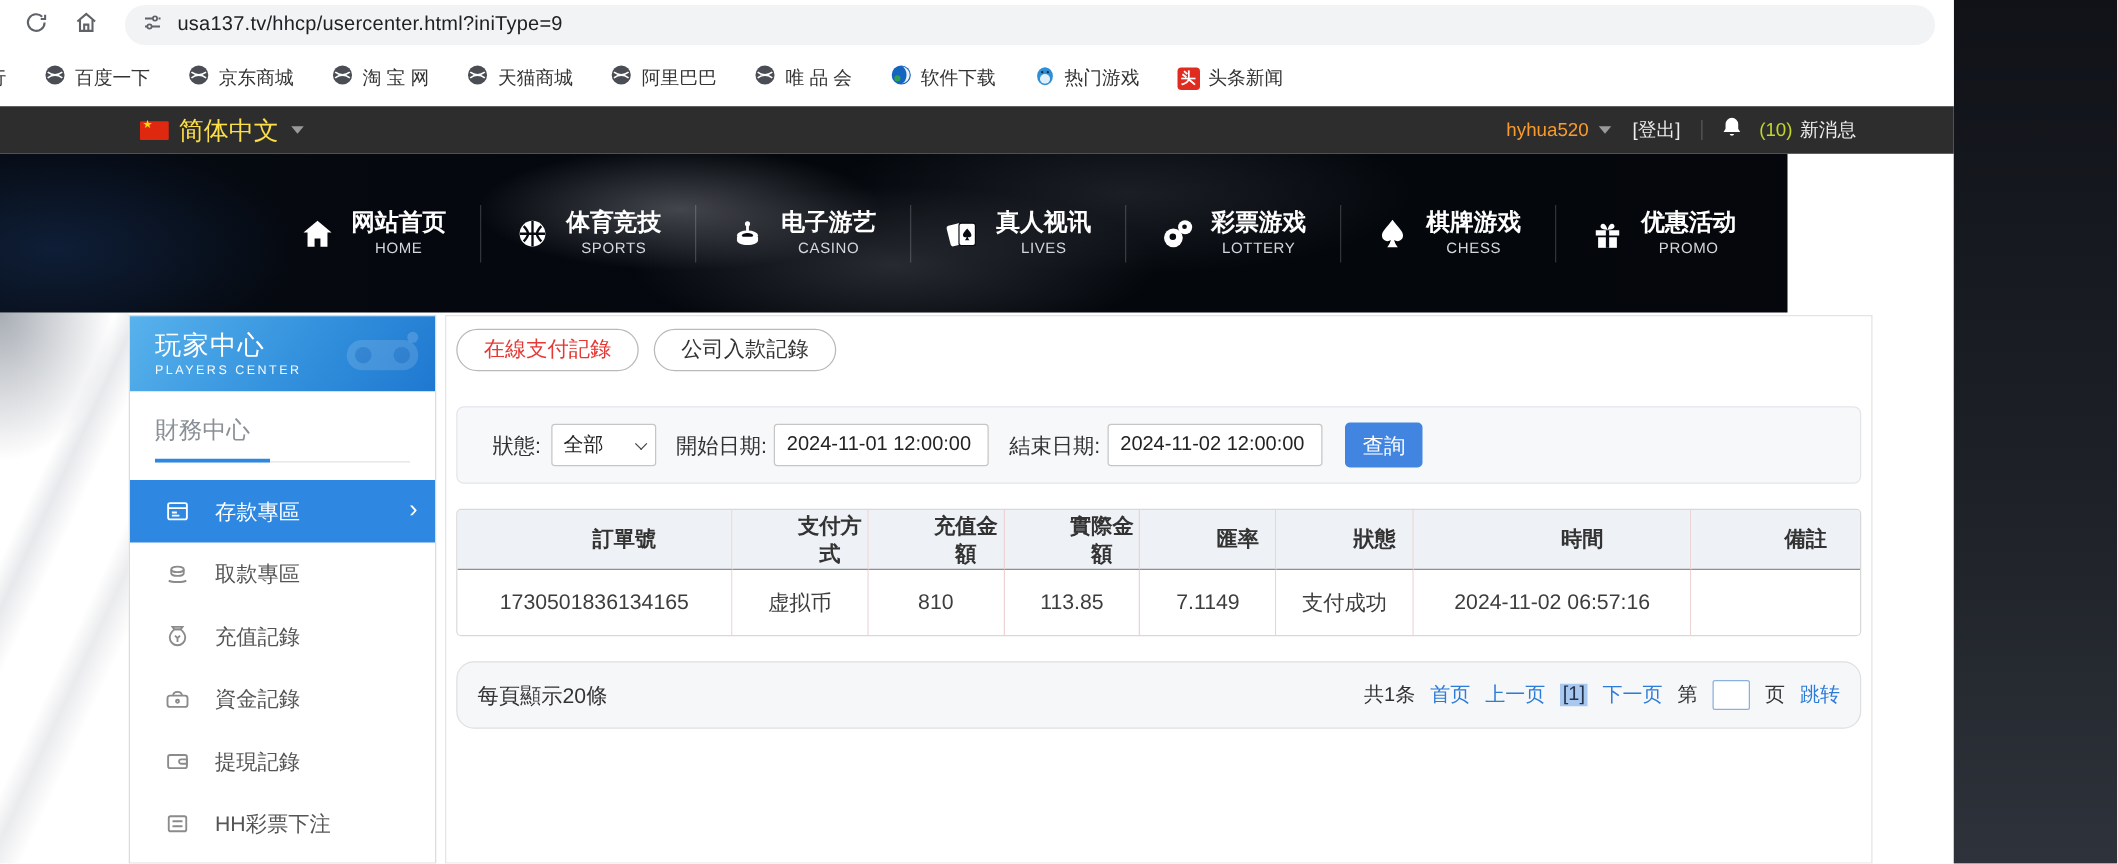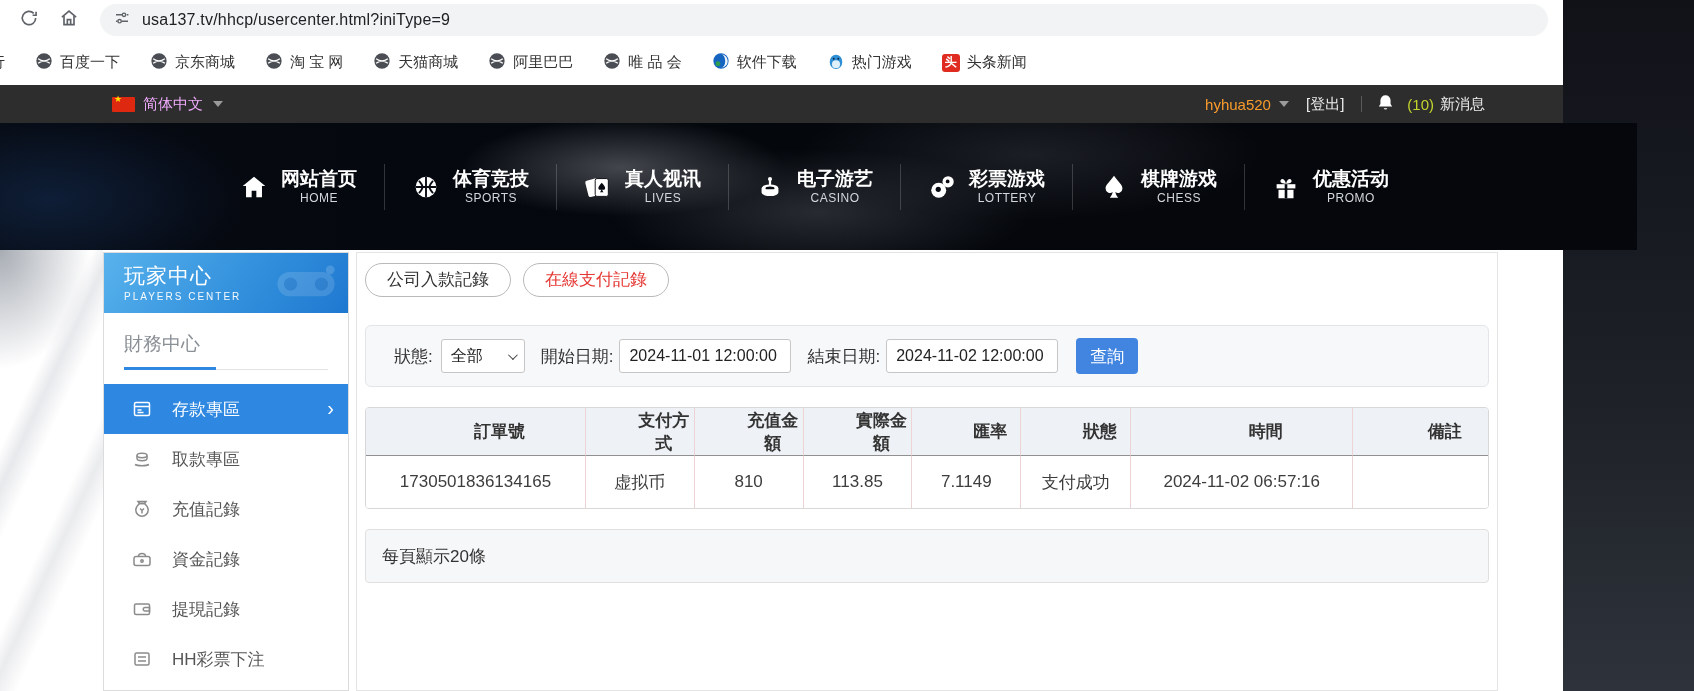--- a/index.html
+++ b/index.html
@@ -26,30 +26,30 @@
   .bm-clip { margin-left:-10px; }
   .tt-icon { width:18px; height:18px; background:#e02b20; border-radius:3px; color:#fff; font-size:12px; font-weight:bold;
     display:flex; align-items:center; justify-content:center; }
 
   
   #dark-bar { position:absolute; left:0; top:85px; width:1563px; height:38px; background:#2d2d2d; z-index:2;
     display:flex; align-items:center; justify-content:space-between; padding:0 78px 0 112px; }
   .db-left, .db-right { display:flex; align-items:center; }
   .flag { width:23px; height:15px; background:#de2910; position:relative; border-radius:1px; }
   .flag span { position:absolute; left:2px; top:-3px; color:#ffde00; font-size:9px; }
-  #lang-label { color:#f0abfc; font-size:15px; margin:0 10px 0 8px; }
+  #lang-label { color:#fde047; font-size:20px; margin:0 10px 0 8px; }
   .tri-down { width:0; height:0; border-left:5px solid transparent; border-right:5px solid transparent; border-top:6px solid #9a9a9a; }
   #username { color:#f99b2c; font-size:15px; margin-right:8px; cursor:pointer; }
   #logout { color:#eee; font-size:15px; margin:0 17px; cursor:pointer; }
   .db-sep { width:1px; height:16px; background:#5a5a5a; margin-right:14px; }
   #msg-count { color:#c3d42e; font-size:15px; margin:0 6px 0 12px; }
   #msg-label { color:#eee; font-size:15px; }
 
   
-  #hero { position:absolute; left:0; top:123px; width:1637px; height:127px; z-index:1;
+  #hero { position:absolute; left:0; top:123px; width:1430px; height:127px; z-index:1;
     background:
       radial-gradient(ellipse 230px 70px at 38% 35%, rgba(170,172,180,.38), transparent 70%),
       radial-gradient(ellipse 300px 90px at 50% 70%, rgba(120,124,134,.30), transparent 70%),
       radial-gradient(ellipse 320px 90px at 63% 25%, rgba(95,100,110,.25), transparent 72%),
       radial-gradient(ellipse 260px 120px at 3% 60%, rgba(25,55,100,.45), transparent 75%),
       linear-gradient(90deg,#060a12 0%,#04070c 45%,#05070c 100%); }
   #main-nav { position:absolute; left:212px; top:0; height:100%; display:flex; align-items:center; }
   .nav-item { display:flex; align-items:center; gap:12px; padding:0 27px; cursor:pointer; position:relative; }
   .nav-item + .nav-item::before { content:""; position:absolute; left:0; top:50%; transform:translateY(-50%);
     width:1px; height:46px; background:rgba(255,255,255,.18); }
@@ -112,21 +112,21 @@
     border-radius:4px; overflow:hidden; }
   table { width:100%; border-collapse:separate; border-spacing:0; table-layout:fixed; }
   th { height:48px; background:#eef1f5; font-size:17px; font-weight:bold; color:#333; text-align:center;
     border-right:1px solid #ecd4d4; border-bottom:1px solid #909090;padding-left:48px; }
   th:last-child { border-right:none; }
   td { height:52px; background:#fff; font-size:17px; color:#3d3d3d; text-align:center;
     border-right:1px solid #ecd4d4; }
   td:last-child { border-right:none; }
 
   #pagination { position:absolute; left:8px; top:276px; width:1124px; height:54px; background:#f6f7f9;
-    border:1px solid #e0e0e0; border-radius:4px; display:flex; align-items:center; justify-content:space-between;
+    border:1px solid #e0e0e0; border-radius:14px; display:flex; align-items:center; justify-content:space-between;
     padding:0 16px; }
   #page-size { font-size:17px; color:#333; }
   #pager { display:flex; align-items:center; gap:12px; font-size:16px; color:#333; }
   .pg-link { color:#2b7bd9; cursor:pointer; text-decoration:none; }
   #pg-current { background:#a9c8ef; color:#24344d; padding:0 2px; }
   #jump-input { width:30px; height:24px; border:1px solid #8ab0dd; background:#fff; border-radius:2px; }
 </style>
 </head>
 <body>
 
@@ -278,43 +278,43 @@
             </svg>
           </span>
         <span class="nav-text">
             <span class="nav-zh">体育竞技</span>
             <span class="nav-en">SPORTS</span>
           </span>
       </div>
       <div class="nav-item">
         <span class="nav-ico">
           <svg width="30" height="30" viewBox="0 0 32 32">
-              <rect x="4" y="8" width="13" height="18" rx="2" fill="#fff" transform="rotate(-14 10 17)"></rect>
-              <rect x="13" y="7" width="14" height="19" rx="2" fill="#fff" stroke="#070a10"></rect>
-              <path d="M20 11.5c-2.6 3.1-3.6 4.2-3.6 5.7a1.9 1.9 0 0 0 3.1 1.4c-.2 1.3-.7 2.1-1.5 2.9h4c-.8-.8-1.3-1.6-1.5-2.9a1.9 1.9 0 0 0 3.1-1.4c0-1.5-1-2.6-3.6-5.7z" fill="#070a10"></path>
-            </svg>
-          </span>
-        <span class="nav-text">
-            <span class="nav-zh">真人视讯</span>
-            <span class="nav-en">LIVES</span>
-          </span>
-      </div>
-      <div class="nav-item">
-        <span class="nav-ico">
-          <svg width="30" height="30" viewBox="0 0 32 32">
               <circle cx="16" cy="7.5" r="2.2" fill="#fff"></circle>
               <rect x="14.8" y="8.5" width="2.4" height="5.5" fill="#fff"></rect>
               <ellipse cx="16" cy="17.5" rx="9" ry="4.2" fill="#fff"></ellipse>
               <ellipse cx="16" cy="17.5" rx="4.8" ry="2.1" fill="#070a10"></ellipse>
               <path d="M7 18.5v3c0 2.3 4 4.2 9 4.2s9-1.9 9-4.2v-3" fill="#fff"></path>
             </svg>
           </span>
         <span class="nav-text">
             <span class="nav-zh">电子游艺</span>
             <span class="nav-en">CASINO</span>
+          </span>
+      </div>
+      <div class="nav-item">
+        <span class="nav-ico">
+          <svg width="30" height="30" viewBox="0 0 32 32">
+              <rect x="4" y="8" width="13" height="18" rx="2" fill="#fff" transform="rotate(-14 10 17)"></rect>
+              <rect x="13" y="7" width="14" height="19" rx="2" fill="#fff" stroke="#070a10"></rect>
+              <path d="M20 11.5c-2.6 3.1-3.6 4.2-3.6 5.7a1.9 1.9 0 0 0 3.1 1.4c-.2 1.3-.7 2.1-1.5 2.9h4c-.8-.8-1.3-1.6-1.5-2.9a1.9 1.9 0 0 0 3.1-1.4c0-1.5-1-2.6-3.6-5.7z" fill="#070a10"></path>
+            </svg>
+          </span>
+        <span class="nav-text">
+            <span class="nav-zh">真人视讯</span>
+            <span class="nav-en">LIVES</span>
           </span>
       </div>
       <div class="nav-item">
         <span class="nav-ico">
           <svg width="30" height="30" viewBox="0 0 32 32">
               <circle cx="12.5" cy="19.5" r="8" fill="#fff"></circle>
               <circle cx="12" cy="18.5" r="2.8" fill="#070a10"></circle>
               <circle cx="22.5" cy="10.5" r="6" fill="#fff"></circle>
               <circle cx="22" cy="10" r="2" fill="#070a10"></circle>
             </svg>
@@ -428,22 +428,22 @@
               <path d="M6 8h8M6 12h8"></path>
             </svg>
           </span>
         <span class="side-label">HH彩票下注</span>
       </div>
     </div>
   </div>
 
   <div id="content">
     <div id="tabs">
+      <div class="tab-pill active">在線支付記錄</div>
       <div class="tab-pill">公司入款記錄</div>
-      <div class="tab-pill active">在線支付記錄</div>
     </div>
 
     <div id="filter-panel">
       <span class="f-label">狀態:</span>
       <div id="status-select">
         <span>全部</span>
         <span class="sel-chev"></span>
       </div>
       <span class="f-label f-gap">開始日期:</span>
       <input class="f-input" id="start-input" value="2024-11-01 12:00:00" style="">
@@ -486,16 +486,27 @@
             <td>支付成功</td>
             <td>2024-11-02 06:57:16</td>
             <td></td>
           </tr>
         </tbody>
       </table>
     </div>
 
     <div id="pagination">
       <span id="page-size">每頁顯示20條</span>
+      <div id="pager">
+        <span>共1条</span>
+        <span class="pg-link">首页</span>
+        <span class="pg-link">上一页</span>
+        <span id="pg-current">[1]</span>
+        <span class="pg-link">下一页</span>
+        <span>第</span>
+        <input id="jump-input" style="">
+        <span>页</span>
+        <span class="pg-link">跳转</span>
+      </div>
     </div>
   </div>
 
 </div>
 
 </body></html>

